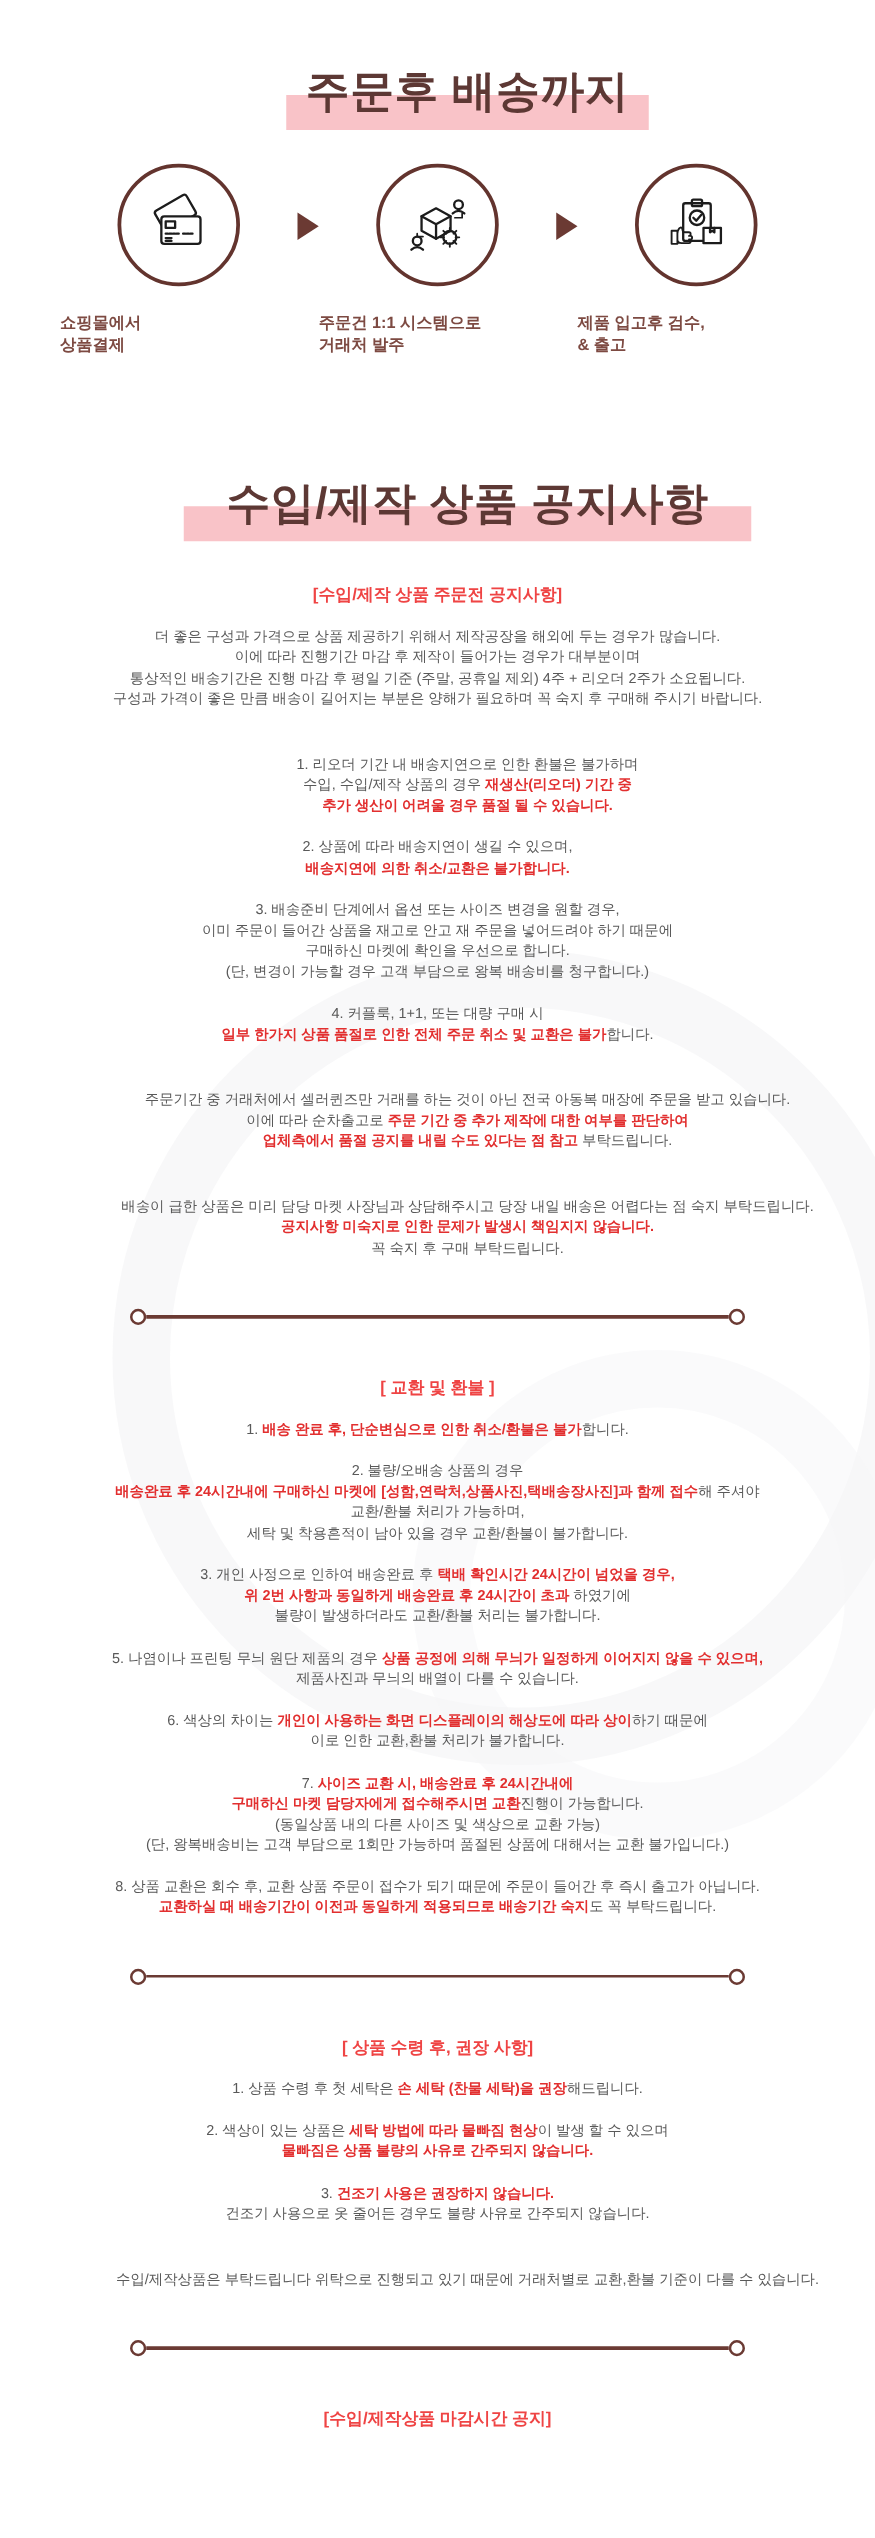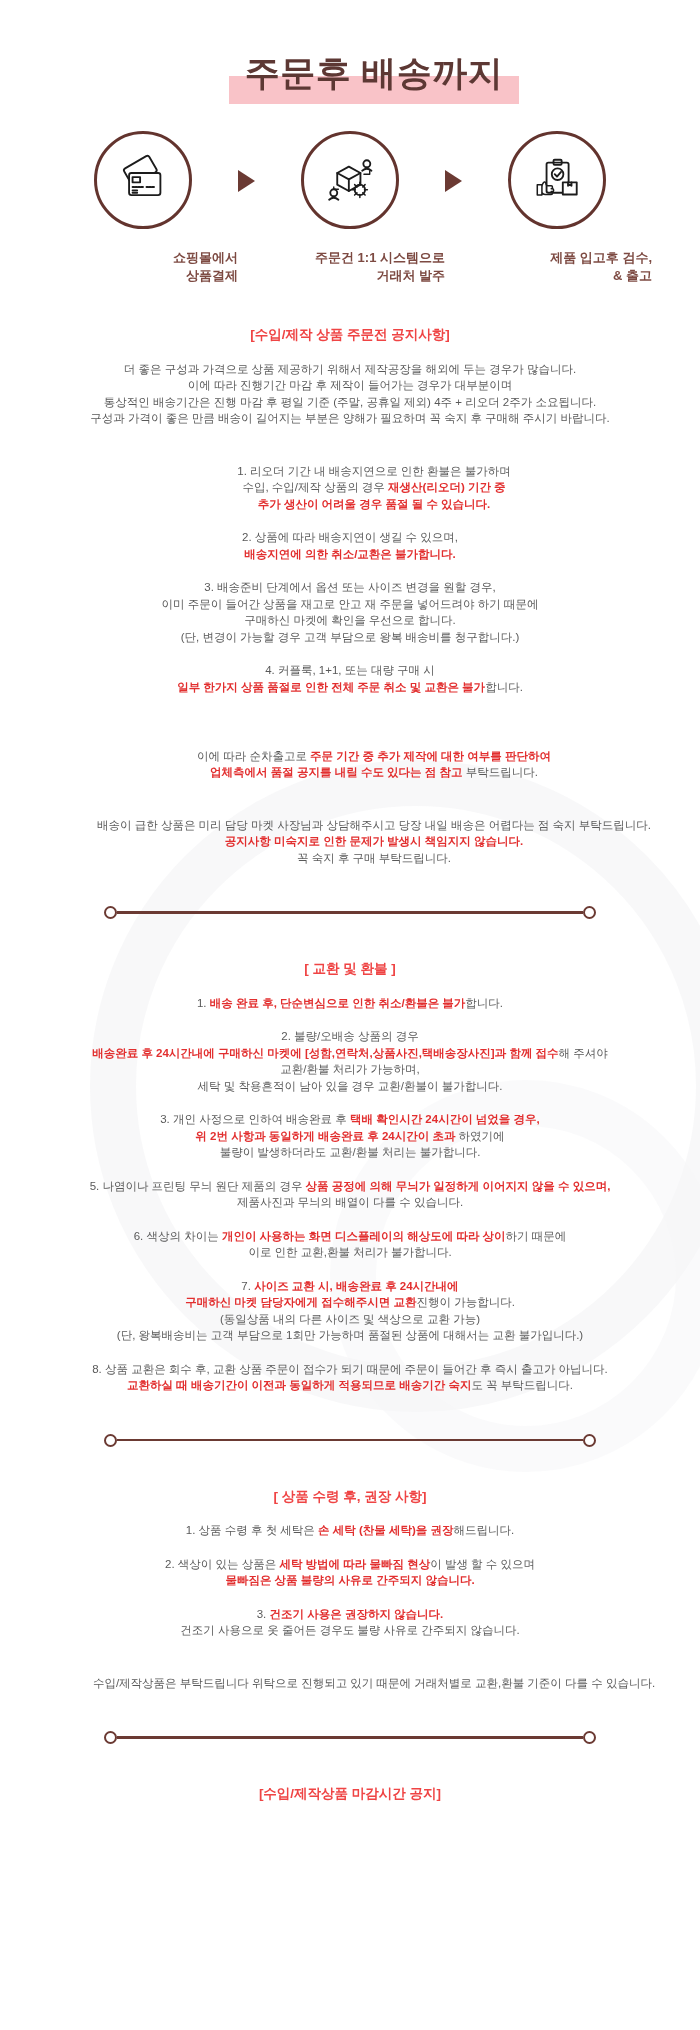--- a/index.html
+++ b/index.html
@@ -17,21 +17,21 @@
   .t1 { margin-top:50px; }
   .t2 { margin-top:94px; }
   .hl { position:relative; display:inline-block; z-index:0;
         font-weight:800; font-size:35px; letter-spacing:0.5px; color:#5d3834; }
   .hl::after { content:""; position:absolute; z-index:-1; background:#f9c3c8;
                left:-16px; right:-16px; top:56%; bottom:-7px; }
   .t2 .hl::after { left:-34px; right:-34px; }
 
   
   .steps { display:flex; justify-content:center; align-items:flex-start; margin-top:34px; }
-  .step { width:190px; text-align:right; }
+  .step { width:190px; text-align:left; }
   .circle { width:92px; height:92px; margin:0 auto; border:3.5px solid #63342e; border-radius:50%;
             display:flex; align-items:center; justify-content:center; background:#fff; }
   .circle svg { width:58px; height:58px; }
   .arrow { width:0; height:0; margin-top:39px;
            border-top:11px solid transparent; border-bottom:11px solid transparent;
            border-left:17px solid #6b3a33; }
   .caption { margin-top:20px; color:#7d4a42; font-size:13px; line-height:18px; font-weight:bold; }
 
   
   .notice { text-align:center; color:#595959; font-size:11.5px; line-height:16.5px; }
@@ -115,29 +115,32 @@
             <path d="M16 58 h8 v18 h-8 z M24 62 c0 -6 4 -10 6 -8 c2 2 0 6 4 6 h6 c3 0 3 5 0 5 h2 c3 0 3 5 0 5 h-2 c3 0 3 5 0 5 h-10 c-4 0 -6 -2 -6 -5" stroke-width="2.6"></path>
           </svg>
         </div>
         <div class="caption">
           <div>제품 입고후 검수,</div>
           <div>&amp; 출고</div>
         </div>
       </div>
     </div>
 
+    <div class="title-wrap t2">
+      <span class="hl">수입/제작 상품 공지사항</span>
+    </div>
 
     <div class="notice" id="notice-root">
         <div class="sec-heading">[수입/제작 상품 주문전 공지사항]</div>
         <p class="block"><span>더 좋은 구성과 가격으로 상품 제공하기 위해서 제작공장을 해외에 두는 경우가 많습니다.</span><br><span>이에 따라 진행기간 마감 후 제작이 들어가는 경우가 대부분이며</span><br><span>통상적인 배송기간은 진행 마감 후 평일 기준 (주말, 공휴일 제외) 4주 + 리오더 2주가 소요됩니다.</span><br><span>구성과 가격이 좋은 만큼 배송이 길어지는 부분은 양해가 필요하며 꼭 숙지 후 구매해 주시기 바랍니다.</span></p>
         <p class="block lg"><span>1. 리오더 기간 내 배송지연으로 인한 환불은 불가하며</span><br><span>수입, 수입/제작 상품의 경우 </span><span class="red">재생산(리오더) 기간 중</span><br><span class="red">추가 생산이 어려울 경우 품절 될 수 있습니다.</span></p>
         <p class="block"><span>2. 상품에 따라 배송지연이 생길 수 있으며,</span><br><span class="red">배송지연에 의한 취소/교환은 불가합니다.</span></p>
         <p class="block"><span>3. 배송준비 단계에서 옵션 또는 사이즈 변경을 원할 경우,</span><br><span>이미 주문이 들어간 상품을 재고로 안고 재 주문을 넣어드려야 하기 때문에</span><br><span>구매하신 마켓에 확인을 우선으로 합니다.</span><br><span>(단, 변경이 가능할 경우 고객 부담으로 왕복 배송비를 청구합니다.)</span></p>
         <p class="block"><span>4. 커플룩, 1+1, 또는 대량 구매 시</span><br><span class="red">일부 한가지 상품 품절로 인한 전체 주문 취소 및 교환은 불가</span><span>합니다.</span></p>
-        <p class="block lg"><br><span>이에 따라 순차출고로 </span><span class="red">주문 기간 중 추가 제작에 대한 여부를 판단하여</span><br><span class="red">업체측에서 품절 공지를 내릴 수도 있다는 점 참고</span><span> 부탁드립니다.</span></p>
+        <p class="block lg"><span>주문기간 중 거래처에서 셀러퀸즈만 거래를 하는 것이 아닌 전국 아동복 매장에 주문을 받고 있습니다.</span><br><span>이에 따라 순차출고로 </span><span class="red">주문 기간 중 추가 제작에 대한 여부를 판단하여</span><br><span class="red">업체측에서 품절 공지를 내릴 수도 있다는 점 참고</span><span> 부탁드립니다.</span></p>
         <p class="block lg"><span>배송이 급한 상품은 미리 담당 마켓 사장님과 상담해주시고 당장 내일 배송은 어렵다는 점 숙지 부탁드립니다.</span><br><span class="red">공지사항 미숙지로 인한 문제가 발생시 책임지지 않습니다.</span><br><span>꼭 숙지 후 구매 부탁드립니다.</span></p>
         <div class="divider">
           <span class="ring"></span>
           <span class="bar"></span>
           <span class="ring"></span>
         </div>
         <div class="sec-heading">[ 교환 및 환불 ]</div>
         <p class="block"><span>1. </span><span class="red">배송 완료 후, 단순변심으로 인한 취소/환불은 불가</span><span>합니다.</span></p>
         <p class="block"><span>2. 불량/오배송 상품의 경우</span><br><span class="red">배송완료 후 24시간내에 구매하신 마켓에 [성함,연락처,상품사진,택배송장사진]과 함께 접수</span><span>해 주셔야</span><br><span>교환/환불 처리가 가능하며,</span><br><span>세탁 및 착용흔적이 남아 있을 경우 교환/환불이 불가합니다.</span></p>
         <p class="block"><span>3. 개인 사정으로 인하여 배송완료 후 </span><span class="red">택배 확인시간 24시간이 넘었을 경우,</span><br><span class="red">위 2번 사항과 동일하게 배송완료 후 24시간이 초과</span><span> 하였기에</span><br><span>불량이 발생하더라도 교환/환불 처리는 불가합니다.</span></p>

